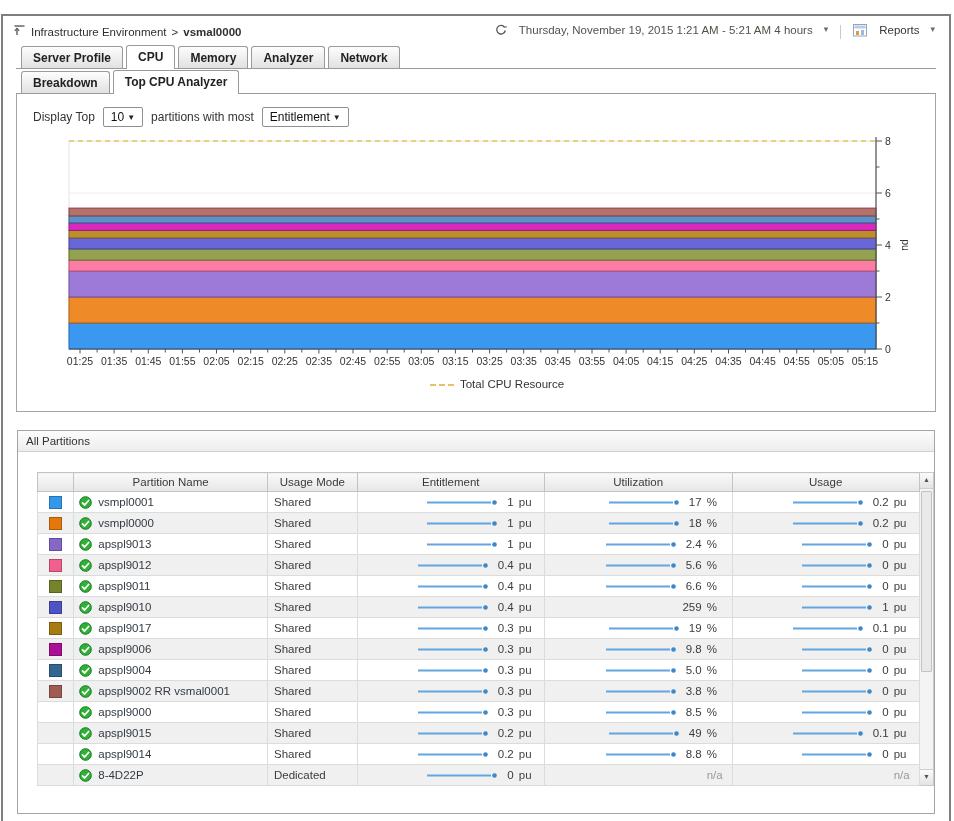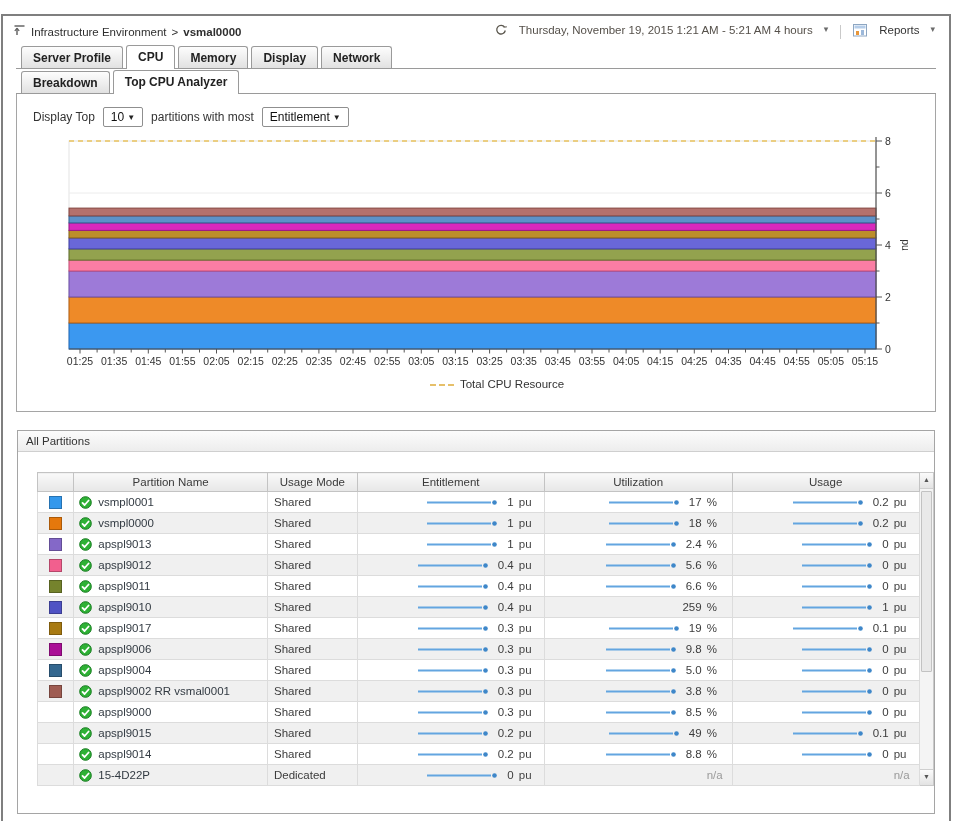--- a/index.html
+++ b/index.html
@@ -105,21 +105,21 @@
       </div>
     </div>
   </div>
 
   <div class="content">
 
     <div class="tabbar" id="main-tabs">
         <div class="tab">Server Profile</div>
         <div class="tab active">CPU</div>
         <div class="tab">Memory</div>
-        <div class="tab">Display</div>
+        <div class="tab">Analyzer</div>
         <div class="tab">Network</div>
       </div>
 
     <div class="tabbar sub" id="sub-tabs">
         <div class="tab">Breakdown</div>
         <div class="tab active">Top CPU Analyzer</div>
       </div>
 
     <div class="panel chart-panel">
       <div class="controls">
@@ -819,21 +819,21 @@
                 </td>
               </tr>
               <tr class="even">
                 <td class="sw"></td>
                 <td class="namec">
                   <span class="inner">
                     <svg width="13" height="13" viewBox="0 0 13 13">
                       <circle cx="6.5" cy="6.5" r="5.8" fill="#2eb135" stroke="#157a1e"></circle>
                       <path d="M3.5 6.9 L5.6 9 L9.6 4.5" stroke="#fff" stroke-width="1.8" fill="none" stroke-linecap="round" stroke-linejoin="round"></path>
                     </svg>
-                    <span class="pname">15-4D22P</span>
+                    <span class="pname">8-4D22P</span>
                   </span>
                 </td>
                 <td class="modec">Dedicated</td>
                 <td class="num">
                   <span class="inner">
                     <svg width="76" height="9">
                       <line x1="1" y1="4.5" x2="65" y2="4.5" stroke="#63a5e0" stroke-width="2"></line>
                       <circle cx="68.5" cy="4.5" r="2.3" fill="#3e87c9"></circle>
                     </svg>
                     <span class="val">0</span>

